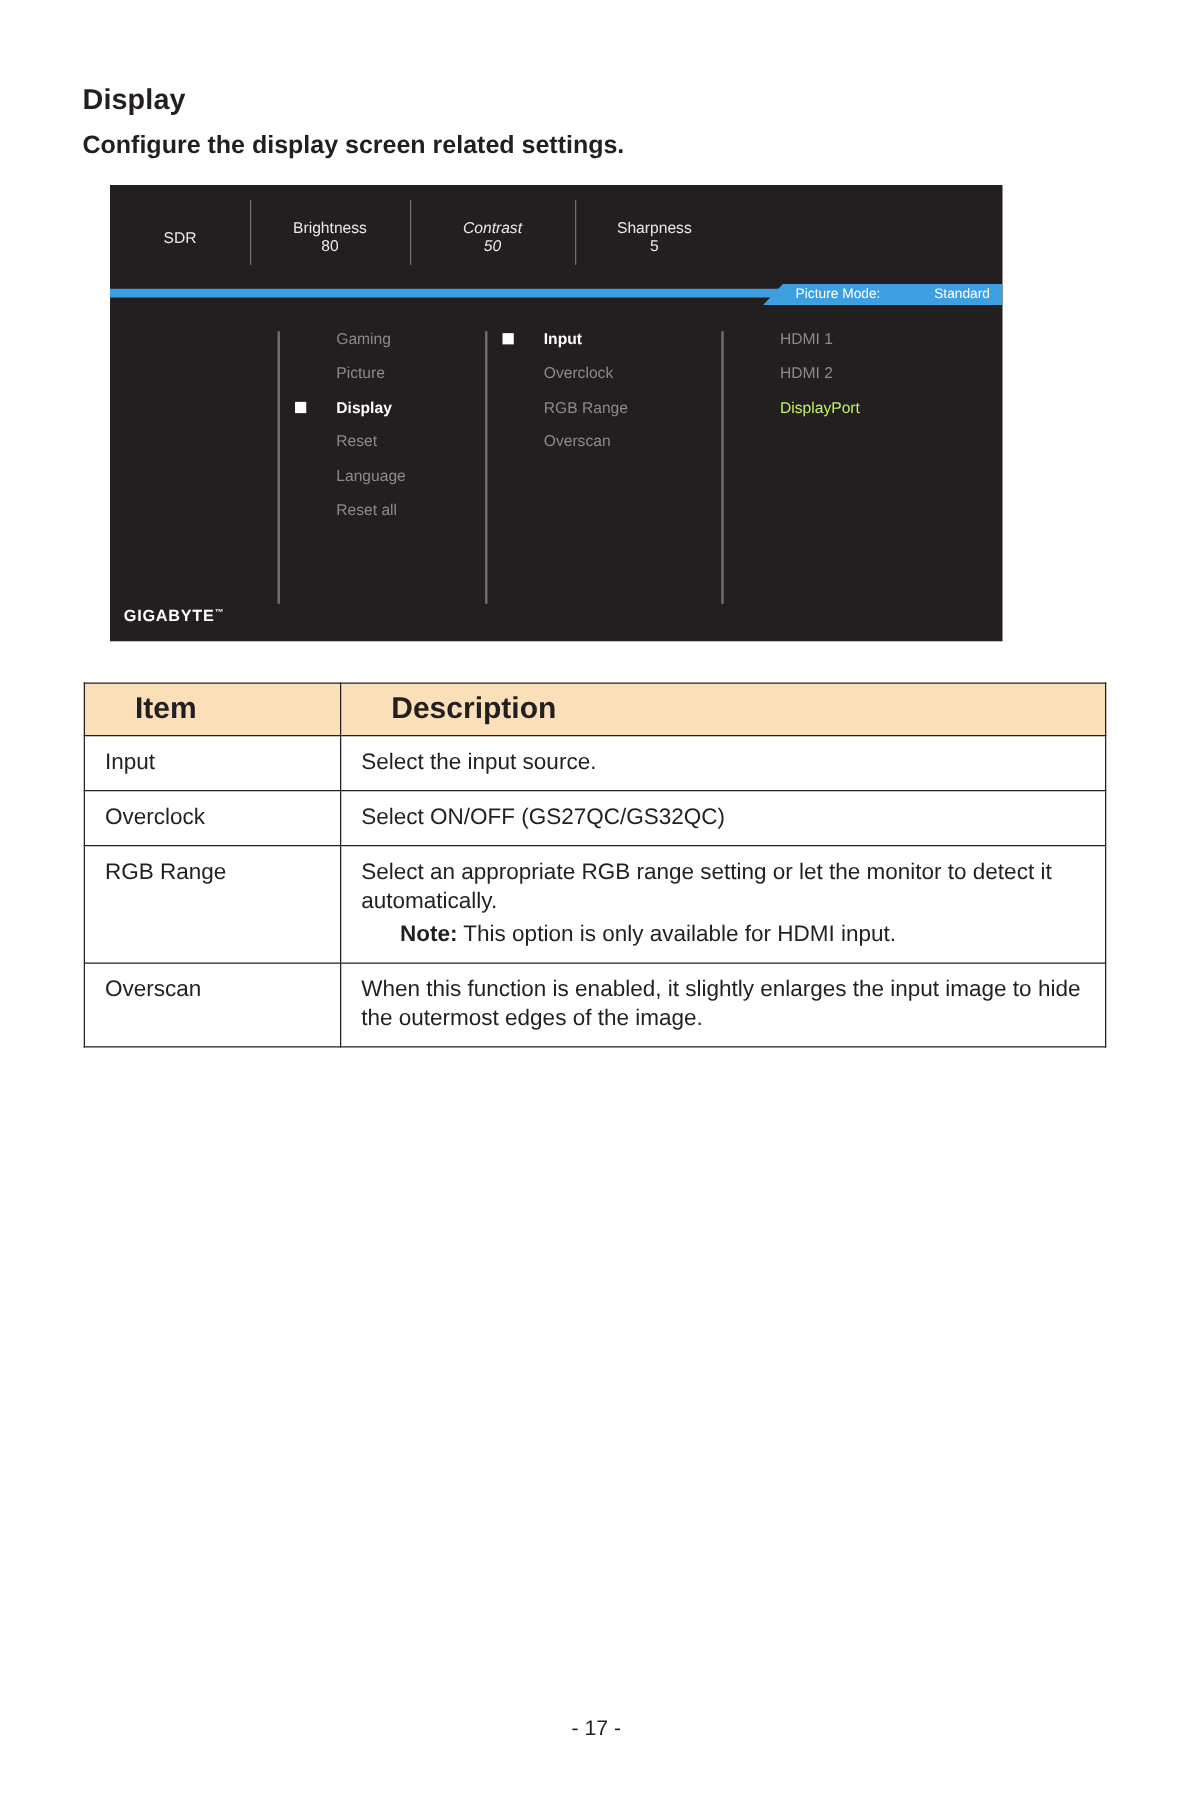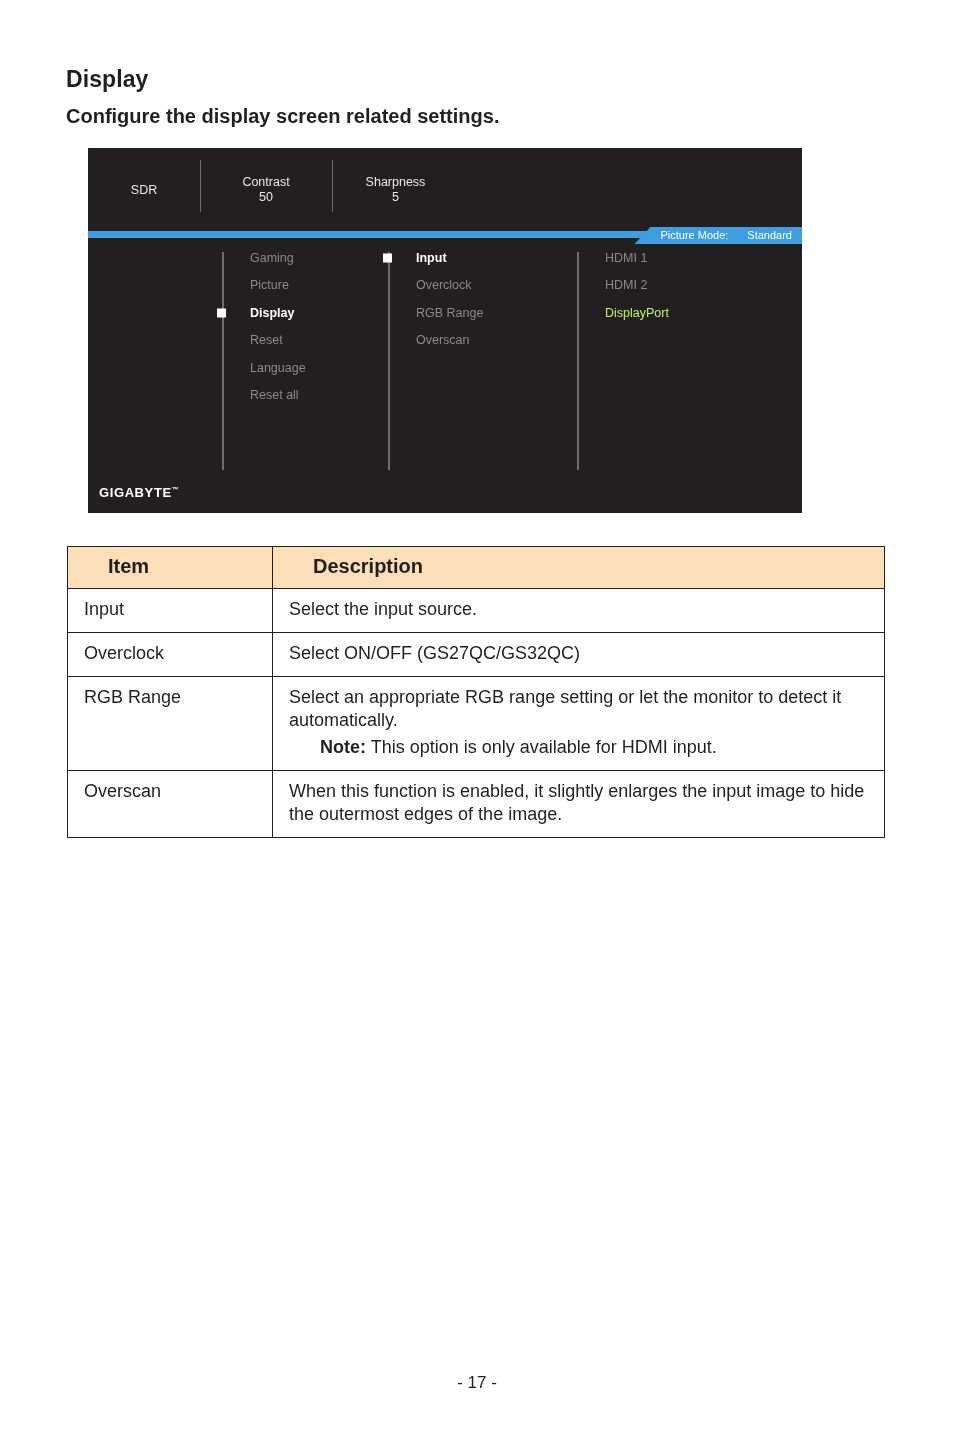--- a/index.html
+++ b/index.html
@@ -95,38 +95,39 @@
     right: 0;
     top: 79px;
     height: 17px;
     background: #3d9ee0;
     color: #ffffff;
     font-size: 11px;
     line-height: 17px;
     padding: 0 10px 0 26px;
     display: flex;
     align-items: center;
-    gap: 19px;
+    gap: 43px;
     clip-path: polygon(16px 0, 100% 0, 100% 100%, 0 100%);
   }
   .osd-picmode .lbl { white-space: nowrap; }
   .osd-picmode .val { white-space: nowrap; }
 
   
   .osd-body {
     position: absolute;
     left: 0;
     top: 96px;
     width: 100%;
     bottom: 0;
   }
 
   .osd-col {
     position: absolute;
-    top: 0;
+    top: 13px;
+    padding-left: 19px;
   }
   .osd-col .rail {
     position: absolute;
     left: 0;
     top: 8px;
     width: 2px;
     background: #6d6d6d;
   }
   .osd-item {
     position: relative;
@@ -197,21 +198,21 @@
     vertical-align: top;
     font-size: 18px;
     line-height: 23px;
     color: #231f20;
     padding: 9px 14px 11px 16px;
     font-weight: normal;
   }
   .tbl thead th {
     background: #fadfb9;
     font-weight: bold;
-    font-size: 20px;
+    font-size: 24px;
     padding-top: 8px;
     padding-bottom: 10px;
     padding-left: 40px;
   }
   .tbl col.c1 { width: 205px; }
   .tbl .note-b { font-weight: bold; margin-left: 31px; }
 
   
   .pagenum {
     position: absolute;
@@ -229,21 +230,25 @@
   <h1 class="section-title">Display</h1>
   <div class="section-sub">Configure the display screen related settings.</div>
 </div>
 
 <div class="osd">
 
   <div class="osd-topbar" id="osd-topbar">
       <div class="osd-topcell" style="width: 112px;">
         <div>SDR</div>
       </div>
-      <div class="osd-topcell" style="width: 132px;">
+      <div class="osd-topcell" style="width: 128px;">
+        <div>Brightness</div>
+        <div class="v">80</div>
+      </div>
+      <div class="osd-topcell" style="width: 132px; font-style: italic;">
         <div>Contrast</div>
         <div class="v">50</div>
       </div>
       <div class="osd-topcell" style="width: 127px;">
         <div>Sharpness</div>
         <div class="v">5</div>
       </div>
     </div>
 
   <div class="osd-blueline"></div>

